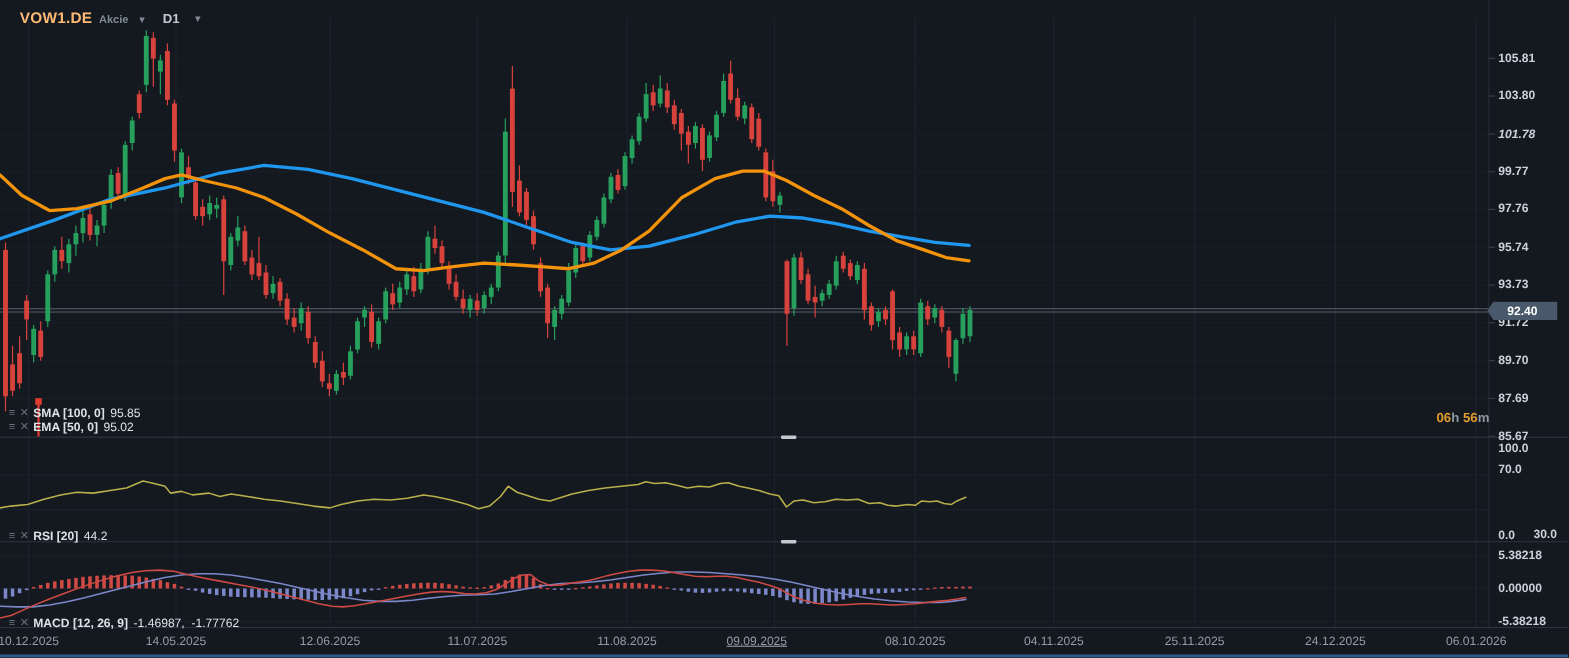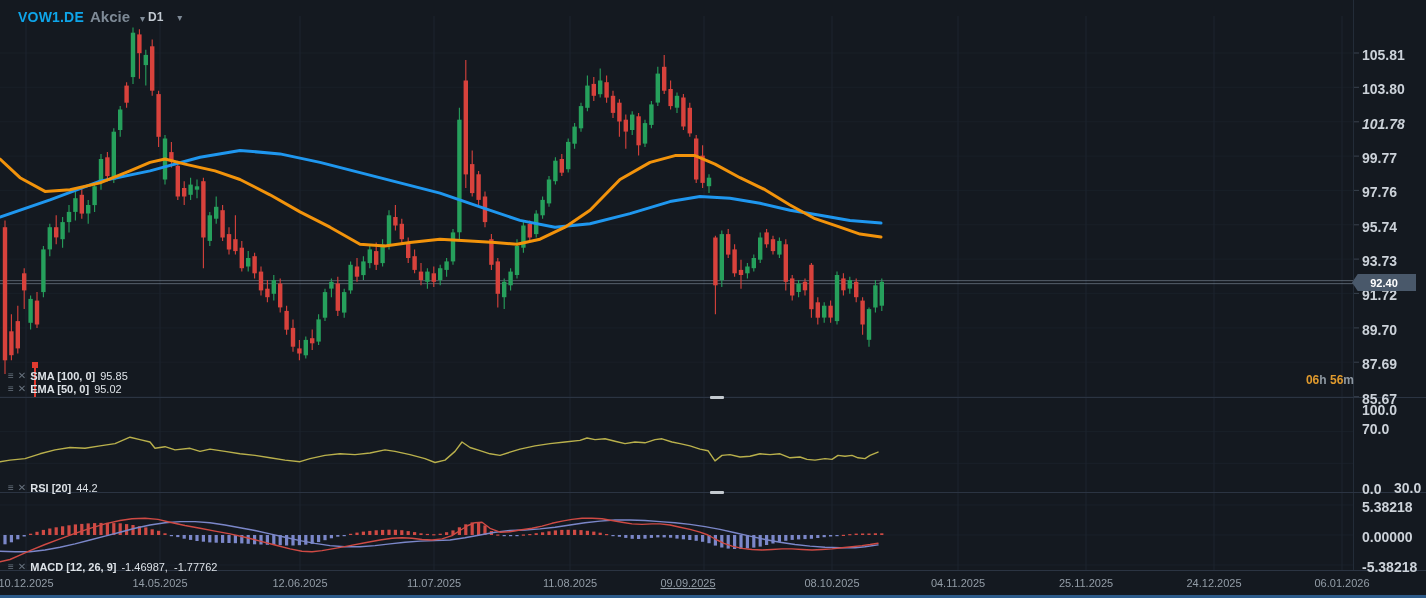--- a/index.html
+++ b/index.html
@@ -1,31 +1,31 @@
 <!DOCTYPE html>
 <html><head>
 <meta charset="utf-8">
 <style>
   html,body{margin:0;padding:0;background:#141920;}
   *{box-sizing:border-box;}
   .root{position:relative;width:1426px;height:598px;background:#141920;
         font-family:"Liberation Sans",sans-serif;overflow:hidden;color:#cfd6dd;}
   svg{position:absolute;left:0;top:0;}
   .hdr{position:absolute;left:18px;top:8px;display:flex;align-items:baseline;z-index:30;}
-  .sym{font-size:14px;font-weight:700;color:#0ea5e9;letter-spacing:.2px;}
-  .itype{font-size:15px;color:#7e8a96;margin-left:6px;font-weight:700;}
+  .sym{font-size:14px;font-weight:700;color:#fdba74;letter-spacing:.2px;}
+  .itype{font-size:10px;color:#7e8a96;margin-left:6px;font-weight:700;}
   .chev{font-size:10px;color:#7e8a96;margin-left:10px;}
   .tf{position:absolute;left:148px;top:10px;z-index:30;display:flex;align-items:center;}
   .tf .tfl{font-size:12px;font-weight:700;color:#c2c9d1;}
   .tf .chev{margin-left:14px;}
   .legend{position:absolute;display:flex;align-items:center;z-index:25;height:13px;}
   .lgicon{color:#67727e;font-size:10px;margin-right:4px;line-height:10px;cursor:pointer;}
   .lgtxt{font-size:11px;font-weight:700;color:#dde2e7;white-space:pre;}
   .lgval{font-size:11px;font-weight:400;color:#dde2e7;margin-left:5px;white-space:pre;}
-  .axis-label{position:absolute;left:1362px;font-size:14px;font-weight:700;color:#ccd2d9;z-index:20;}
+  .axis-label{position:absolute;left:1362px;font-size:11px;font-weight:700;color:#ccd2d9;z-index:20;}
   .date-label{position:absolute;top:577px;font-size:11px;color:#939da7;transform:translateX(-50%);z-index:20;}
   .badge{position:absolute;left:1352px;top:274px;width:64px;height:17px;background:#49586a;
          color:#fff;font-size:11px;font-weight:700;display:flex;align-items:center;justify-content:center;
          clip-path:polygon(0 50%,9% 0,100% 0,100% 100%,9% 100%);z-index:22;}
   .countdown{position:absolute;top:373px;left:1288px;width:66px;text-align:right;font-size:12px;font-weight:700;z-index:22;}
   .cd-num{color:#e09a2d;}
   .cd-unit{color:#8e98a2;}
   .sep{position:absolute;left:0;width:1426px;height:1px;background:#2b3442;z-index:15;}
   .sep-handle{position:absolute;left:710px;width:14px;height:3px;background:#c3c9cf;border-radius:1px;z-index:16;cursor:row-resize;}
   .marker{position:absolute;left:34px;top:362px;width:2px;height:35px;background:#e03b30;z-index:14;}

